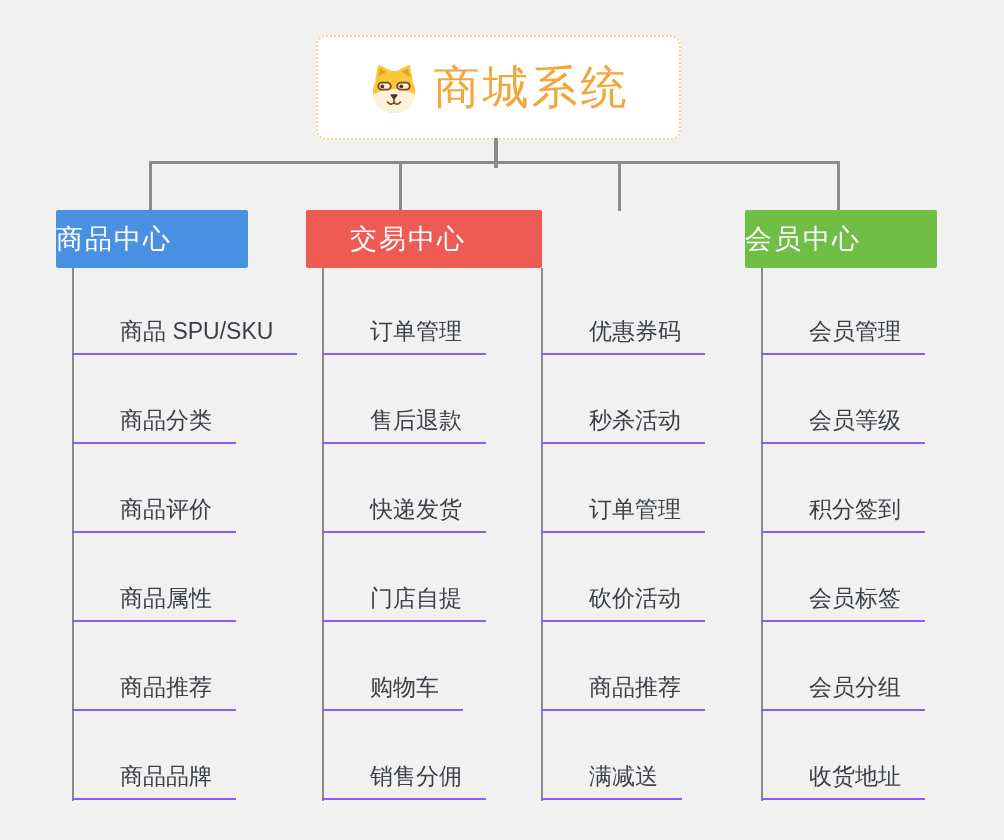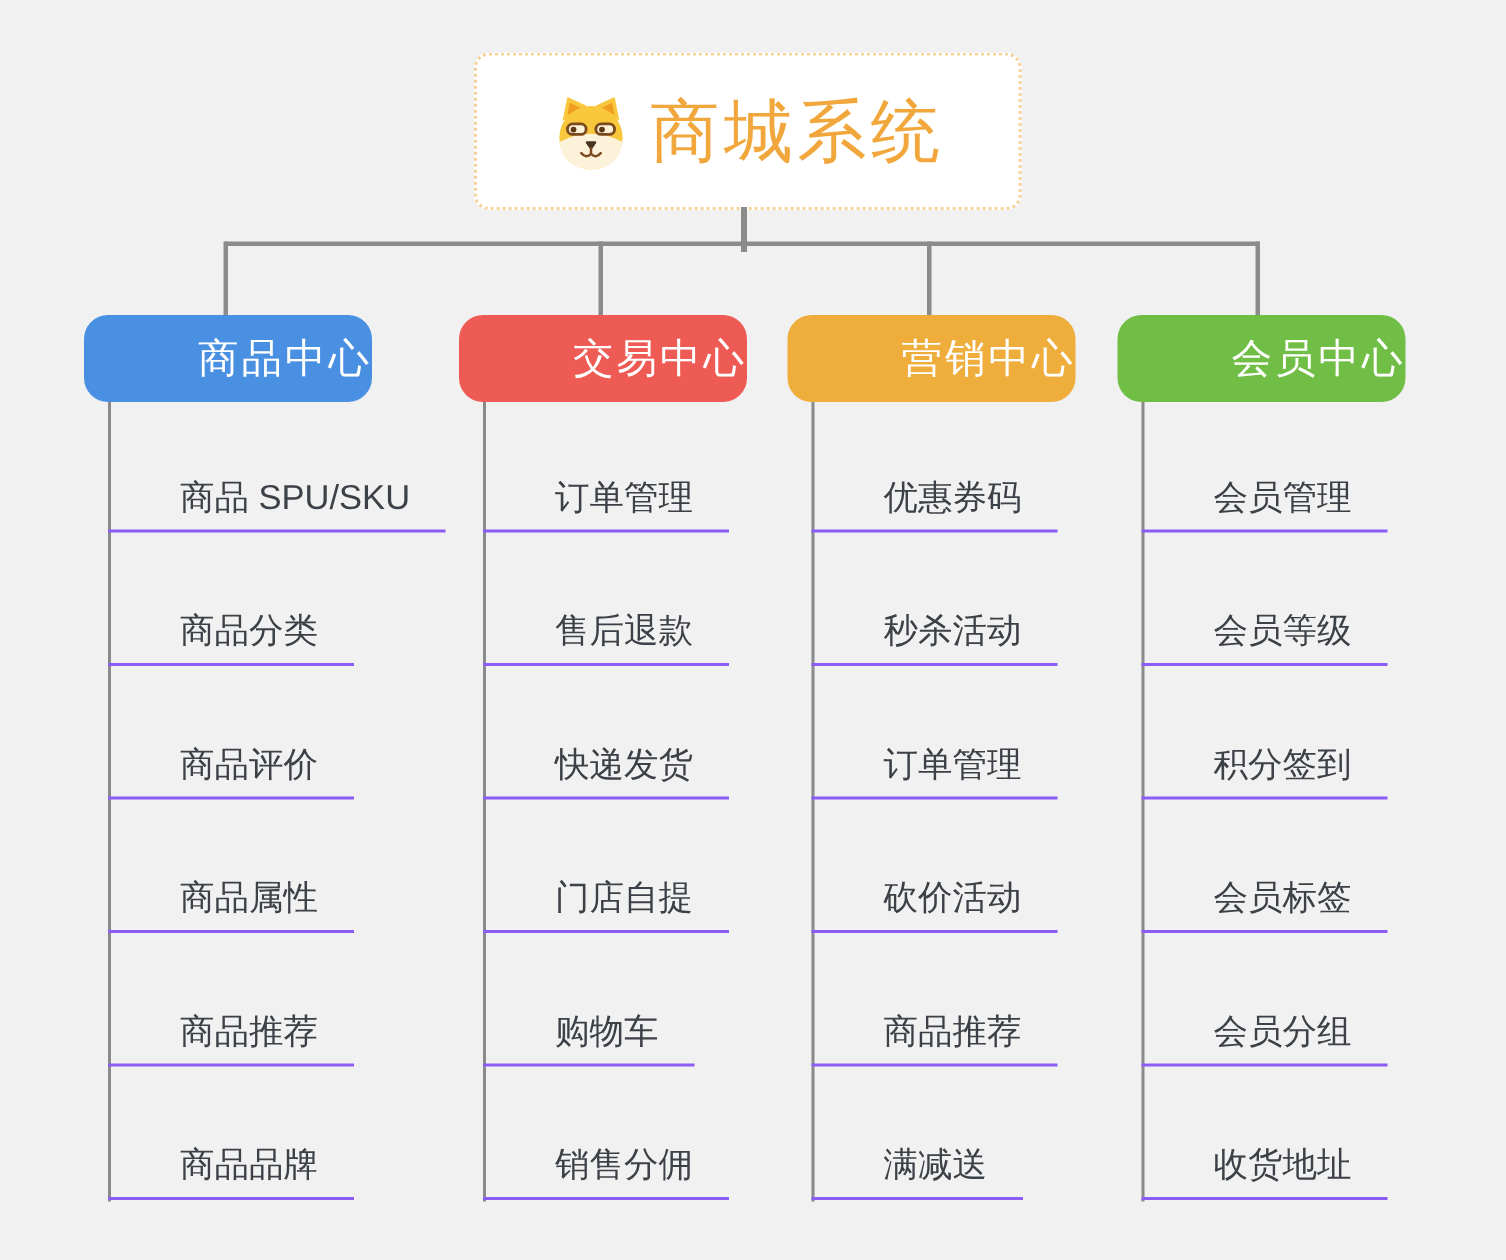--- a/index.html
+++ b/index.html
@@ -34,22 +34,22 @@
   .conn-hbar      { left: 150px; top: 161px; width: 689px; height: 3px; }
   .conn-drop      { top: 161px; width: 3px; height: 50px; }
   .conn-drop-1 { left: 149px; }
   .conn-drop-2 { left: 399px; }
   .conn-drop-3 { left: 618px; }
   .conn-drop-4 { left: 837px; }
 
   
   .branch-node {
     position: absolute; top: 210px; width: 192px; height: 58px;
-    border-radius: 16px;
-    display: flex; align-items: center; justify-content: flex-end;
+    border-radius: 2px;
+    display: flex; align-items: center; justify-content: flex-start;
     color: #FFFFFF; font-size: 27px; letter-spacing: 2px;
     white-space: nowrap; cursor: default;
   }
   .branch-1 { left: 56px; }
   .branch-2 { left: 306px; }
   .branch-3 { left: 525px; }
   .branch-4 { left: 745px; }
 
   
   .column { position: absolute; top: 268px; width: 240px; height: 535px; }
@@ -108,25 +108,22 @@
   <div class="conn conn-root-stub"></div>
   <div class="conn conn-hbar"></div>
   <div class="conn conn-drop conn-drop-1"></div>
   <div class="conn conn-drop conn-drop-2"></div>
   <div class="conn conn-drop conn-drop-3"></div>
   <div class="conn conn-drop conn-drop-4"></div>
 
   <div class="branch-node branch-1" style="background-color: rgb(74, 144, 226);">
     <span>商品中心</span>
   </div>
-  <div class="branch-node branch-2" style="background-color: rgb(238, 90, 84);">
+  <div class="branch-node branch-2" style="background-color: rgb(238, 90, 84); padding-left: 44px;">
     <span>交易中心</span>
-  </div>
-  <div class="branch-node branch-3" style="background-color: rgb(239, 173, 60);">
-    <span>营销中心</span>
   </div>
   <div class="branch-node branch-4" style="background-color: rgb(112, 190, 69);">
     <span>会员中心</span>
   </div>
 
   <div class="column col-1">
     <div class="tree-line"></div>
     <div class="leaf leaf-0">商品 SPU/SKU</div>
     <div class="leaf leaf-1">商品分类</div>
     <div class="leaf leaf-2">商品评价</div>

